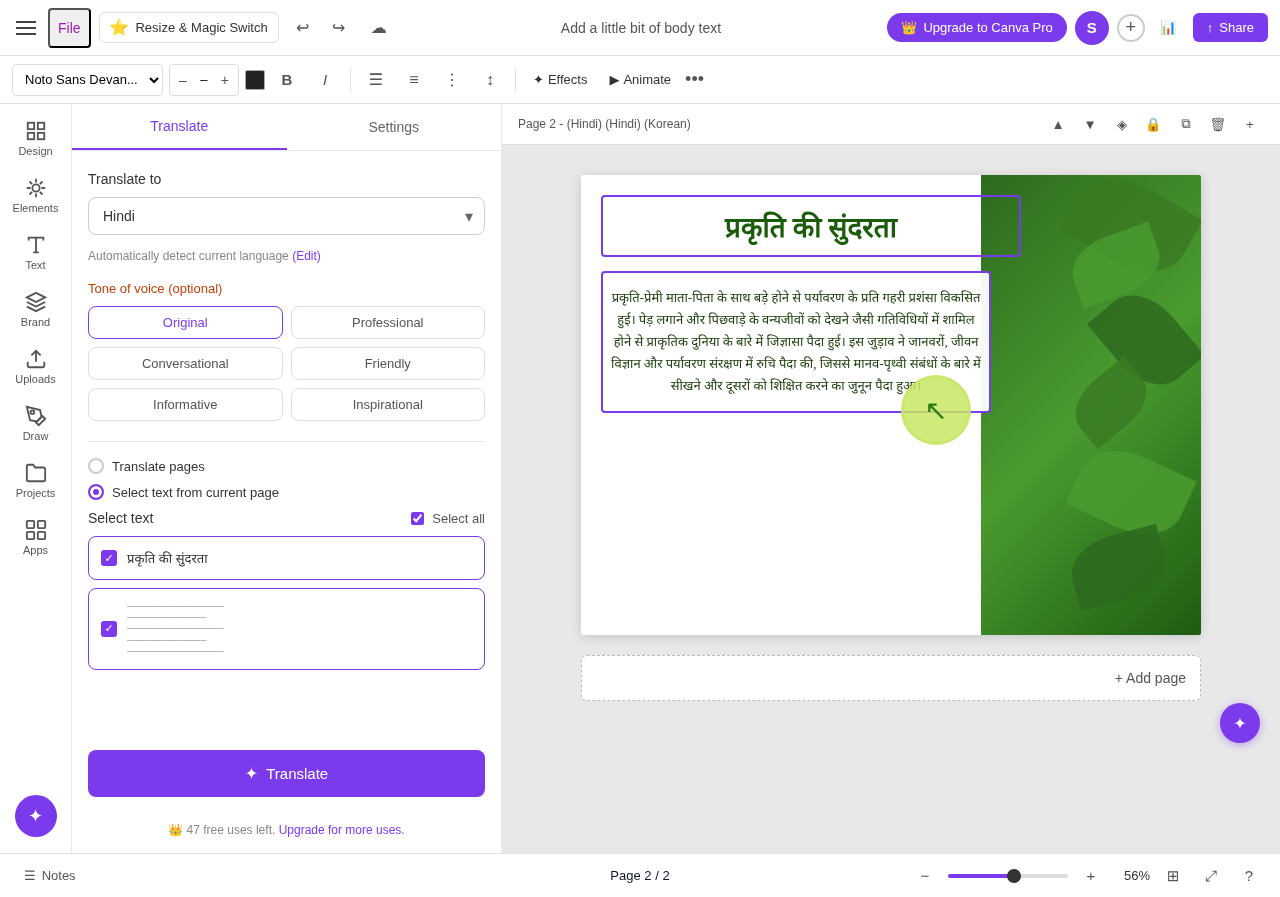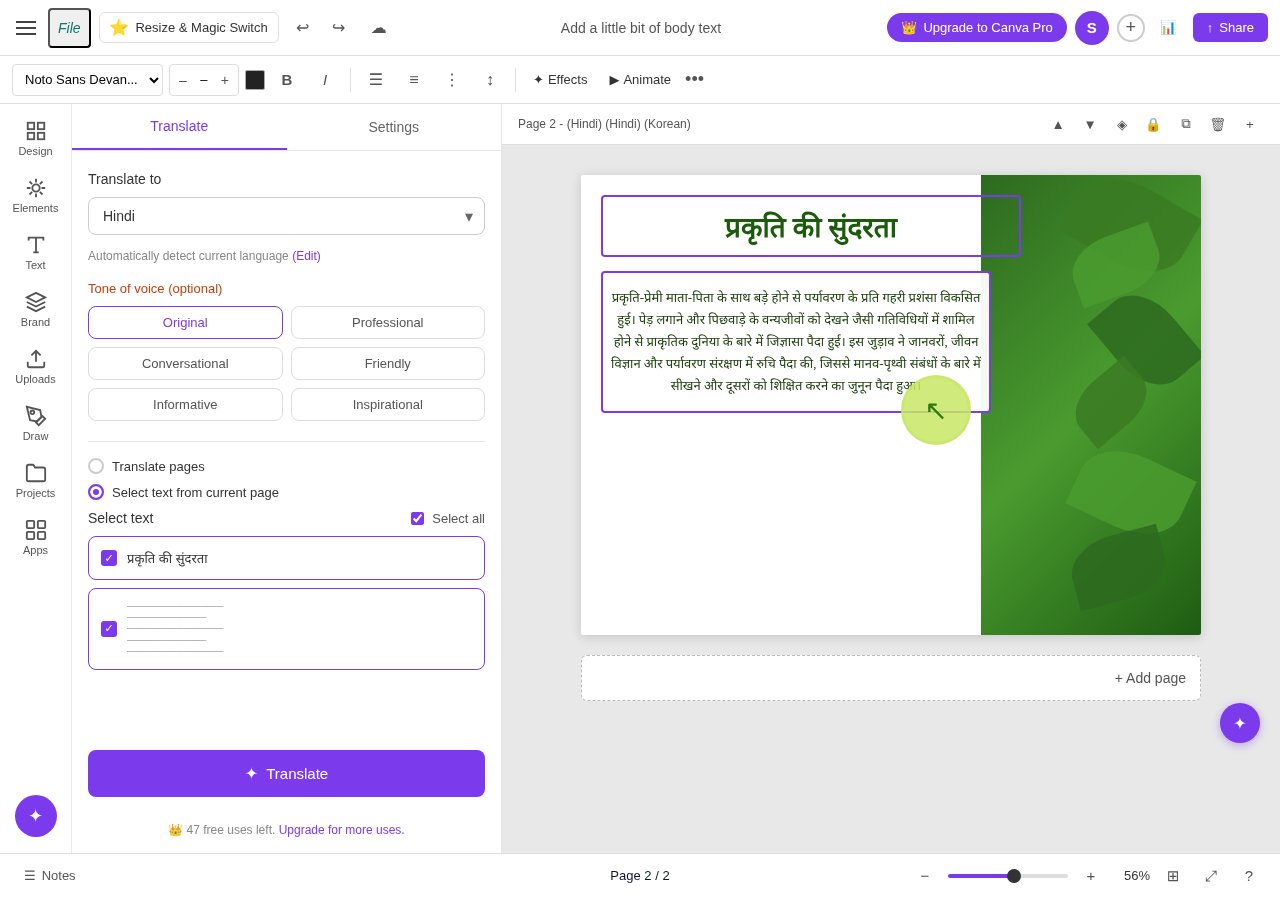--- a/index.html
+++ b/index.html
@@ -14,21 +14,21 @@
       align-items: center;
       padding: 0 12px;
       gap: 8px;
       flex-shrink: 0;
       z-index: 10;
     }
     .topbar-hamburger {
       width: 28px; height: 28px; display: flex; flex-direction: column; justify-content: center; gap: 4px; cursor: pointer;
     }
     .topbar-hamburger span { display: block; width: 20px; height: 2px; background: #444; margin: 0 auto; }
-    .topbar-file { font-size: 14px; color: #0f766e; cursor: pointer; padding: 10px 8px; border-radius: 4px; font-style: italic; }
+    .topbar-file { font-size: 14px; color: #a21caf; cursor: pointer; padding: 10px 8px; border-radius: 4px; }
     .topbar-magic-switch {
       display: flex; align-items: center; gap: 6px; padding: 5px 10px; border-radius: 6px;
       background: #fff; border: 1px solid #e0e0e0; cursor: pointer; font-size: 13px; color: #333;
     }
     .topbar-magic-switch .star-icon { color: #f5a623; font-size: 16px; }
     .topbar-undo-redo { display: flex; gap: 4px; align-items: center; }
     .icon-btn {
       width: 32px; height: 32px; border: none; background: none; cursor: pointer;
       border-radius: 4px; display: flex; align-items: center; justify-content: center; color: #555; font-size: 16px;
     }

